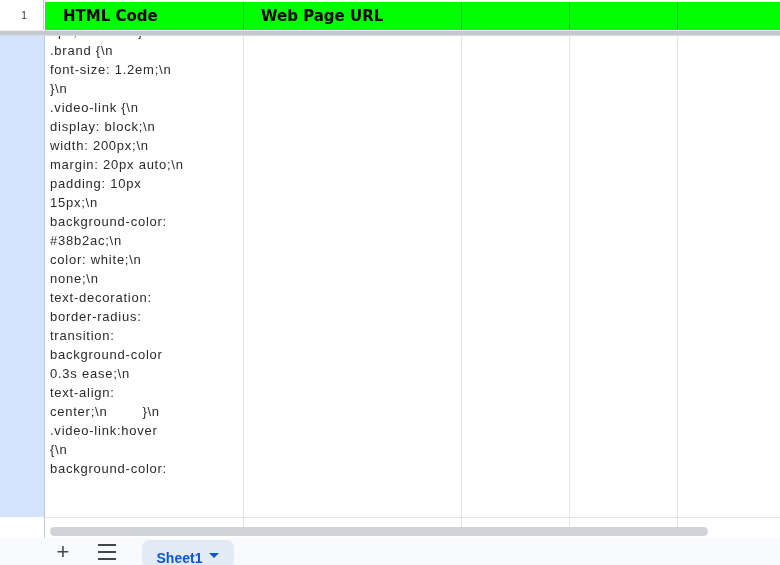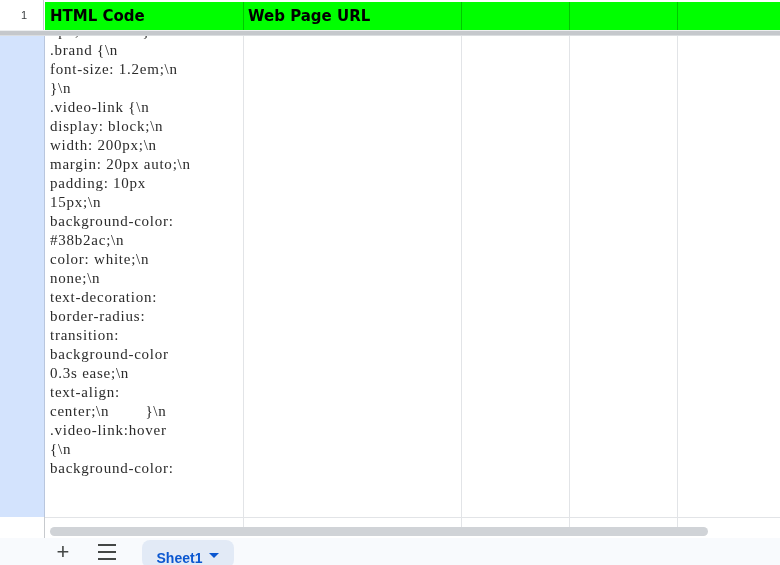--- a/index.html
+++ b/index.html
@@ -13,21 +13,21 @@
        background-image:
          linear-gradient(rgba(0,0,0,.22),rgba(0,0,0,.22)),
          linear-gradient(rgba(0,0,0,.22),rgba(0,0,0,.22)),
          linear-gradient(rgba(0,0,0,.22),rgba(0,0,0,.22)),
          linear-gradient(rgba(0,0,0,.22),rgba(0,0,0,.22));
        background-repeat:no-repeat;
        background-size:1px 100%,1px 100%,1px 100%,1px 100%;
        background-position:198px 0,416px 0,524px 0,632px 0;}
   .header-cell{position:absolute;top:0;height:28px;display:flex;align-items:center;
        font-family:"DejaVu Sans",sans-serif;font-weight:bold;font-size:15px;color:#000;
-       white-space:nowrap;box-sizing:border-box;padding-left:5px;}
+       white-space:nowrap;box-sizing:border-box;padding-left:18px;}
   #hc-a{left:0;width:198px;}
   #hc-b{left:198px;width:218px;}
   #hc-c{left:416px;width:108px;}
   #hc-d{left:524px;width:108px;}
   #hc-e{left:632px;width:103px;}
   
   #freeze-divider{position:absolute;left:0;top:30px;width:780px;height:6px;
        background:linear-gradient(#eceef0 0 1px,#c5c8cc 1px 5px,#dadde0 5px 6px);}
   
   #grid-bg{position:absolute;left:45px;top:36px;width:735px;height:502px;background:#fff;}
@@ -39,21 +39,21 @@
        background-repeat:no-repeat;
        background-size:1px 100%,1px 100%,1px 100%,1px 100%,100% 1px;
        background-position:198px 0,416px 0,524px 0,632px 0,0 481px;}
   #row2-header{position:absolute;left:0;top:36px;width:44px;height:481px;background:#d3e3fd;
        border-right:1px solid #b9c6dd;}
   #row3-header{position:absolute;left:0;top:517px;width:44px;height:21px;background:#fff;
        border-right:1px solid #c7cace;}
   
   #code-cell{position:absolute;left:50px;top:36px;width:200px;height:481px;overflow:hidden;}
   #code-inner{margin-top:-14px;}
-  .code-line{font-family:Liberation Serif, serif;font-size:15px;line-height:19px;
+  .code-line{font-family:Liberation Sans, sans-serif;font-size:13px;line-height:19px;
        letter-spacing:0.76px;color:#2b2b2b;white-space:pre;height:19px;}
   
   #url-link{position:absolute;left:247px;top:499px;height:17px;line-height:17px;
        font-size:13px;color:#1155cc;text-decoration:underline;white-space:nowrap;}
   
   #h-scrollbar{position:absolute;left:50px;top:527px;width:658px;height:9px;
        background:#d0d3d7;border-radius:5px;}
   
   #tab-bar{position:absolute;left:0;top:538px;width:780px;height:27px;background:#f8fafd;}
   #add-sheet-btn{position:absolute;left:50px;top:2px;width:26px;height:24px;border:none;

